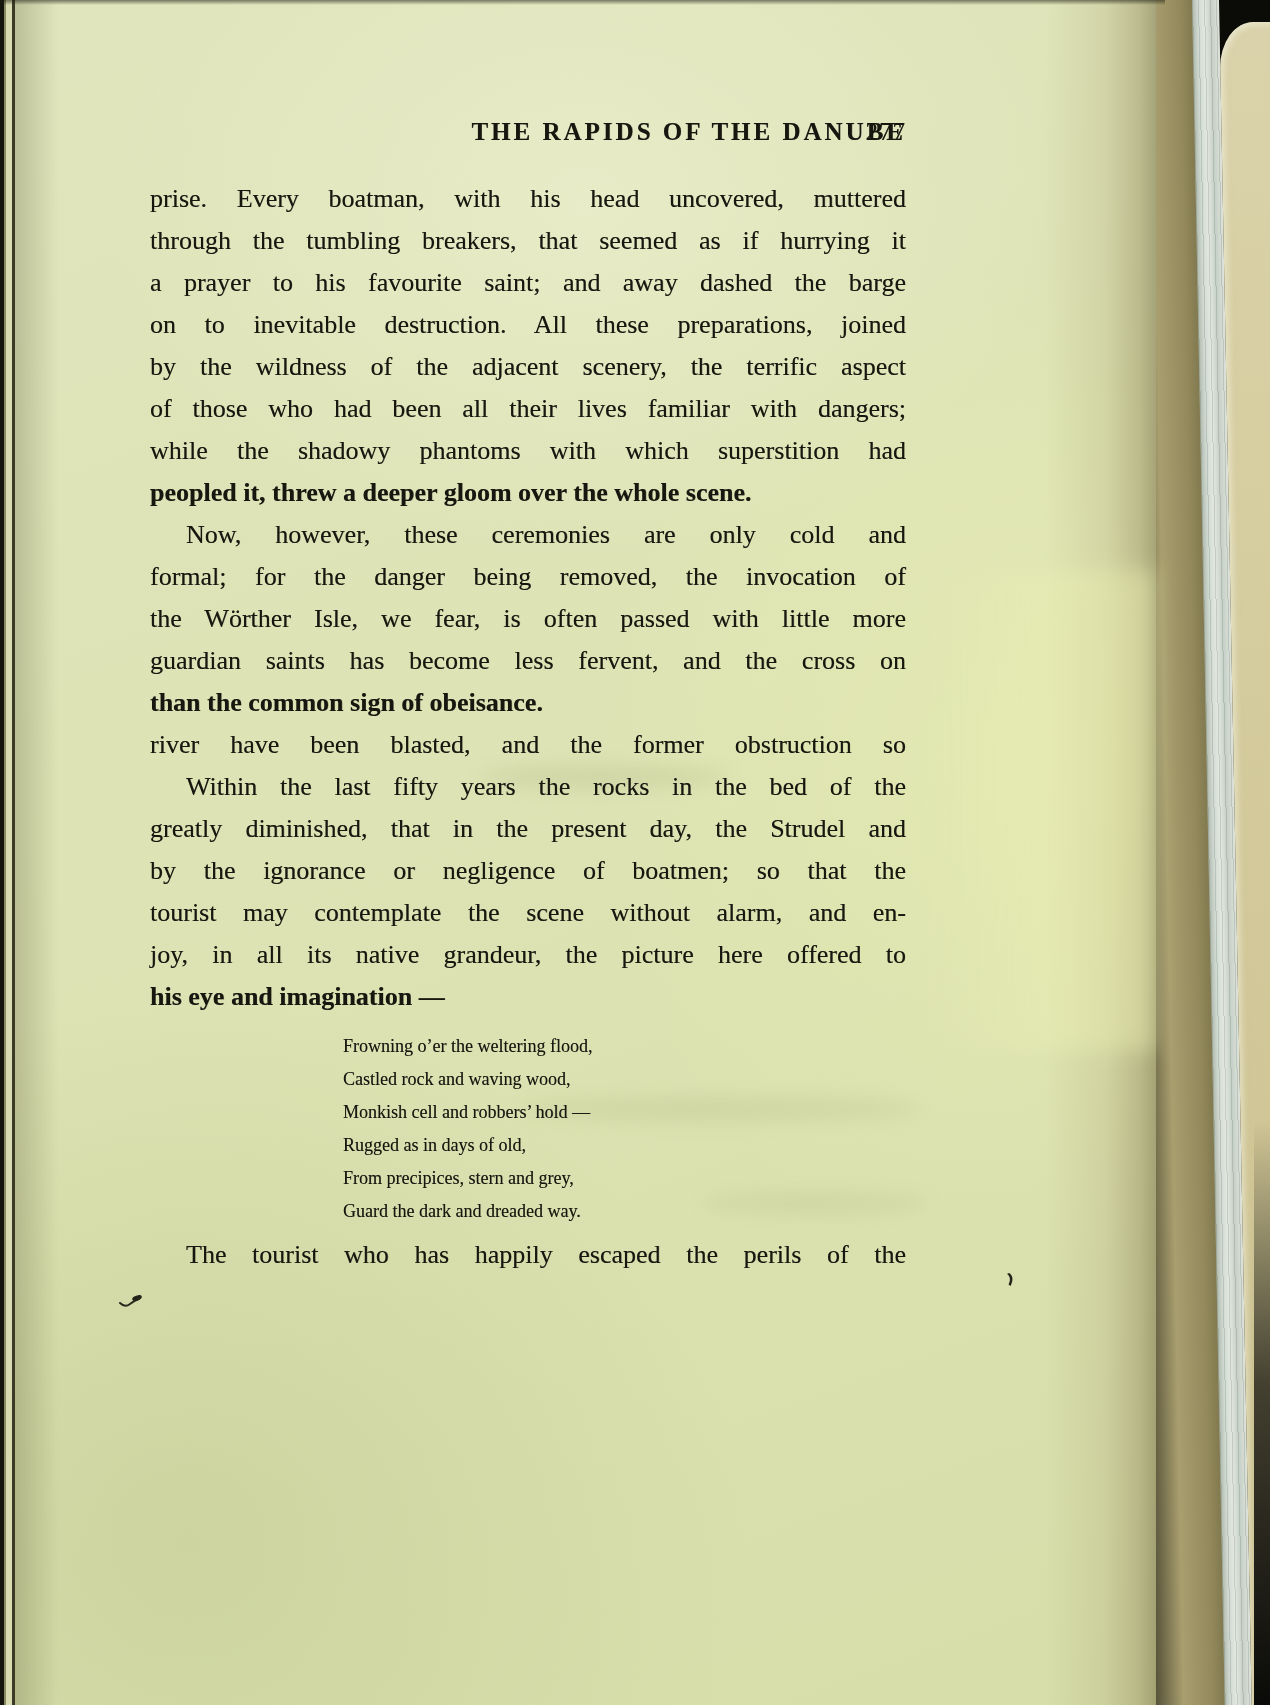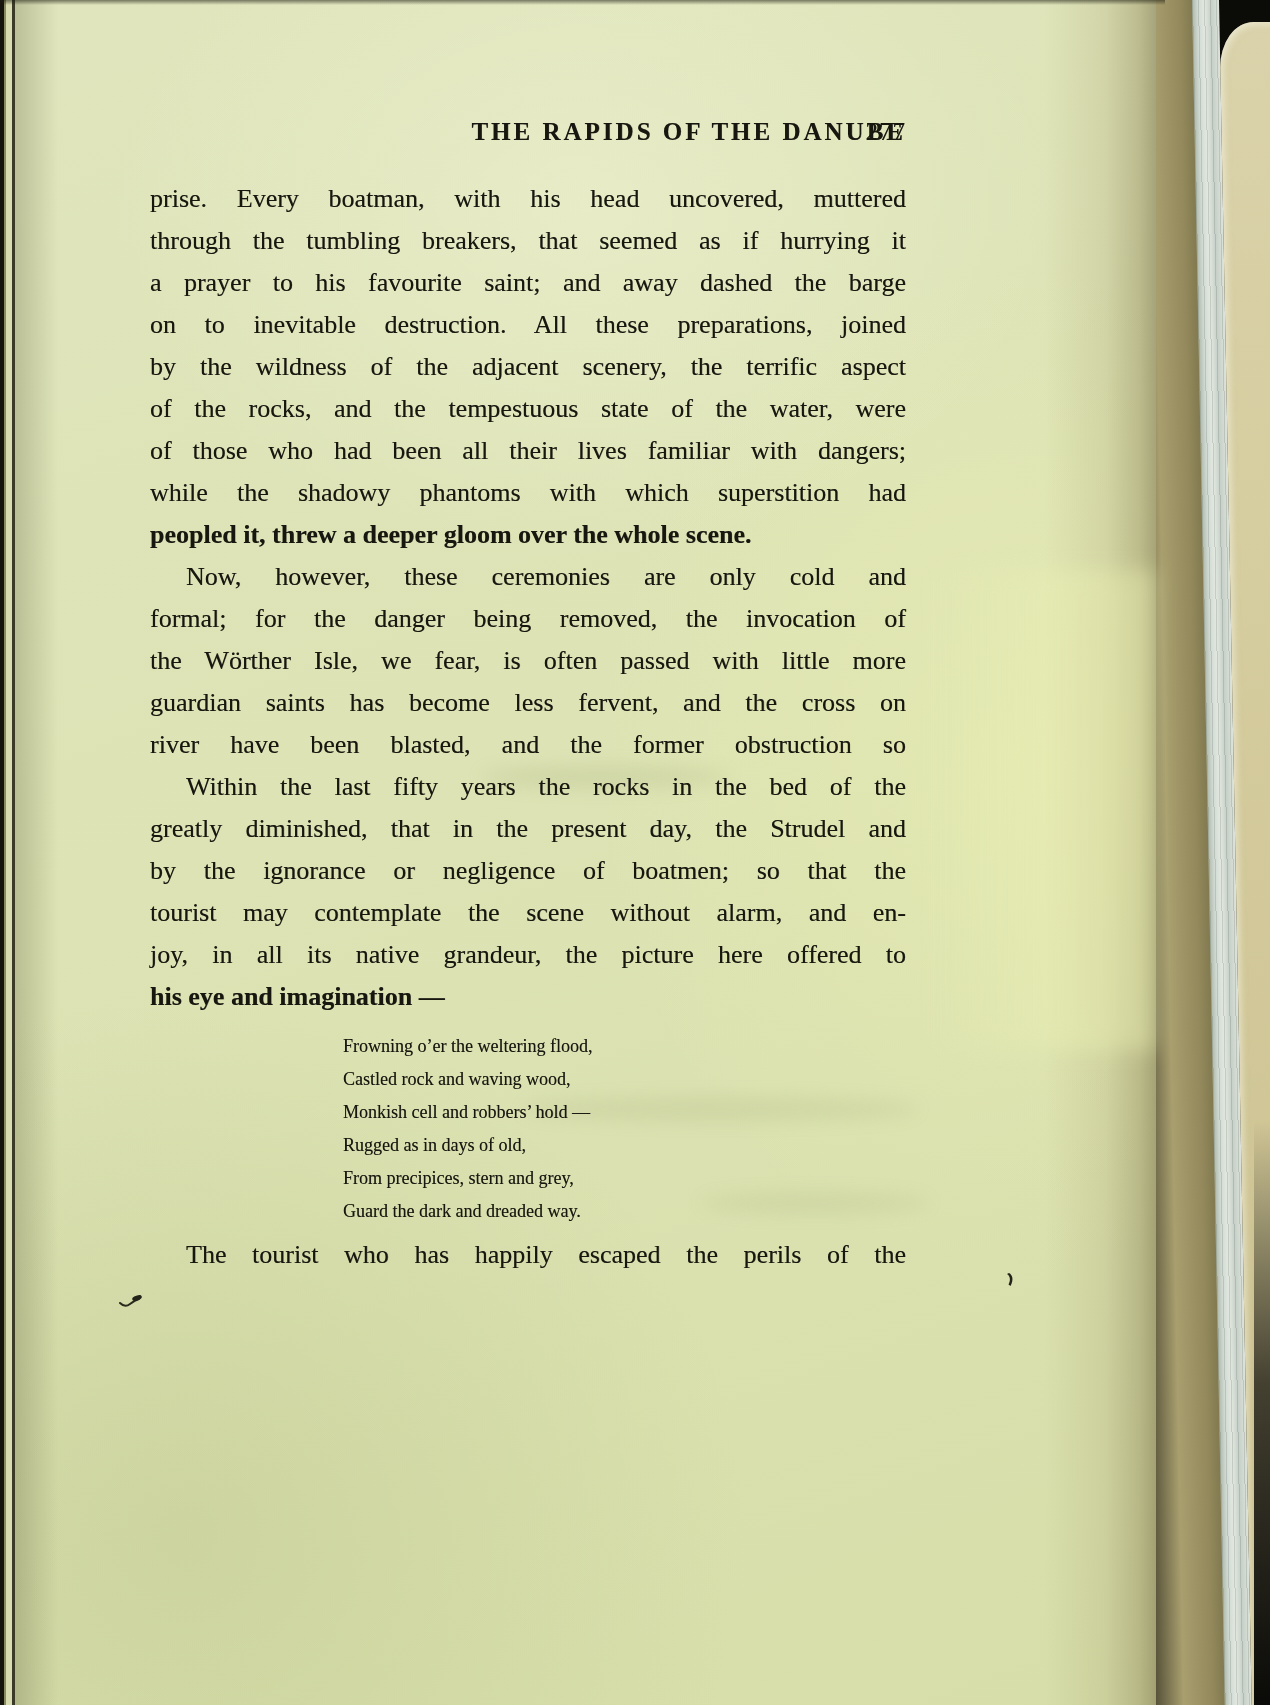--- a/index.html
+++ b/index.html
@@ -119,31 +119,31 @@
     <div class="header-title">THE RAPIDS OF THE DANUBE</div>
     <div class="page-num">277</div>
   </header>
 
   <section>
     <div class="ln">prise.  Every boatman, with his head uncovered, muttered</div>
     <div class="ln">through the tumbling breakers, that seemed as if hurrying it</div>
     <div class="ln">a prayer to his favourite saint; and away dashed the barge</div>
     <div class="ln">on to inevitable destruction.  All these preparations, joined</div>
     <div class="ln">by the wildness of the adjacent scenery, the terrific aspect</div>
-    <div class="ln">of the rocks, and the tempestuous state of the water, were</div>
     <div class="ln">of those who had been all their lives familiar with dangers;</div>
     <div class="ln">while the shadowy phantoms with which superstition had</div>
     <div class="ln end">peopled it, threw a deeper gloom over the whole scene.</div>
   </section>
 
   <section>
     <div class="ln ind">Now, however, these ceremonies are only cold and</div>
     <div class="ln">formal; for the danger being removed, the invocation of</div>
     <div class="ln">the Wörther Isle, we fear, is often passed with little more</div>
     <div class="ln">guardian saints has become less fervent, and the cross on</div>
+    <div class="ln end">than the common sign of obeisance.</div>
   </section>
 
   <section>
     <div class="ln">river have been blasted, and the former obstruction so</div>
     <div class="ln ind">Within the last fifty years the rocks in the bed of the</div>
     <div class="ln">greatly diminished, that in the present day, the Strudel and</div>
     <div class="ln">by the ignorance or negligence of boatmen; so that the</div>
     <div class="ln">tourist may contemplate the scene without alarm, and en-</div>
     <div class="ln">joy, in all its native grandeur, the picture here offered to</div>
     <div class="ln end">his eye and imagination —</div>

